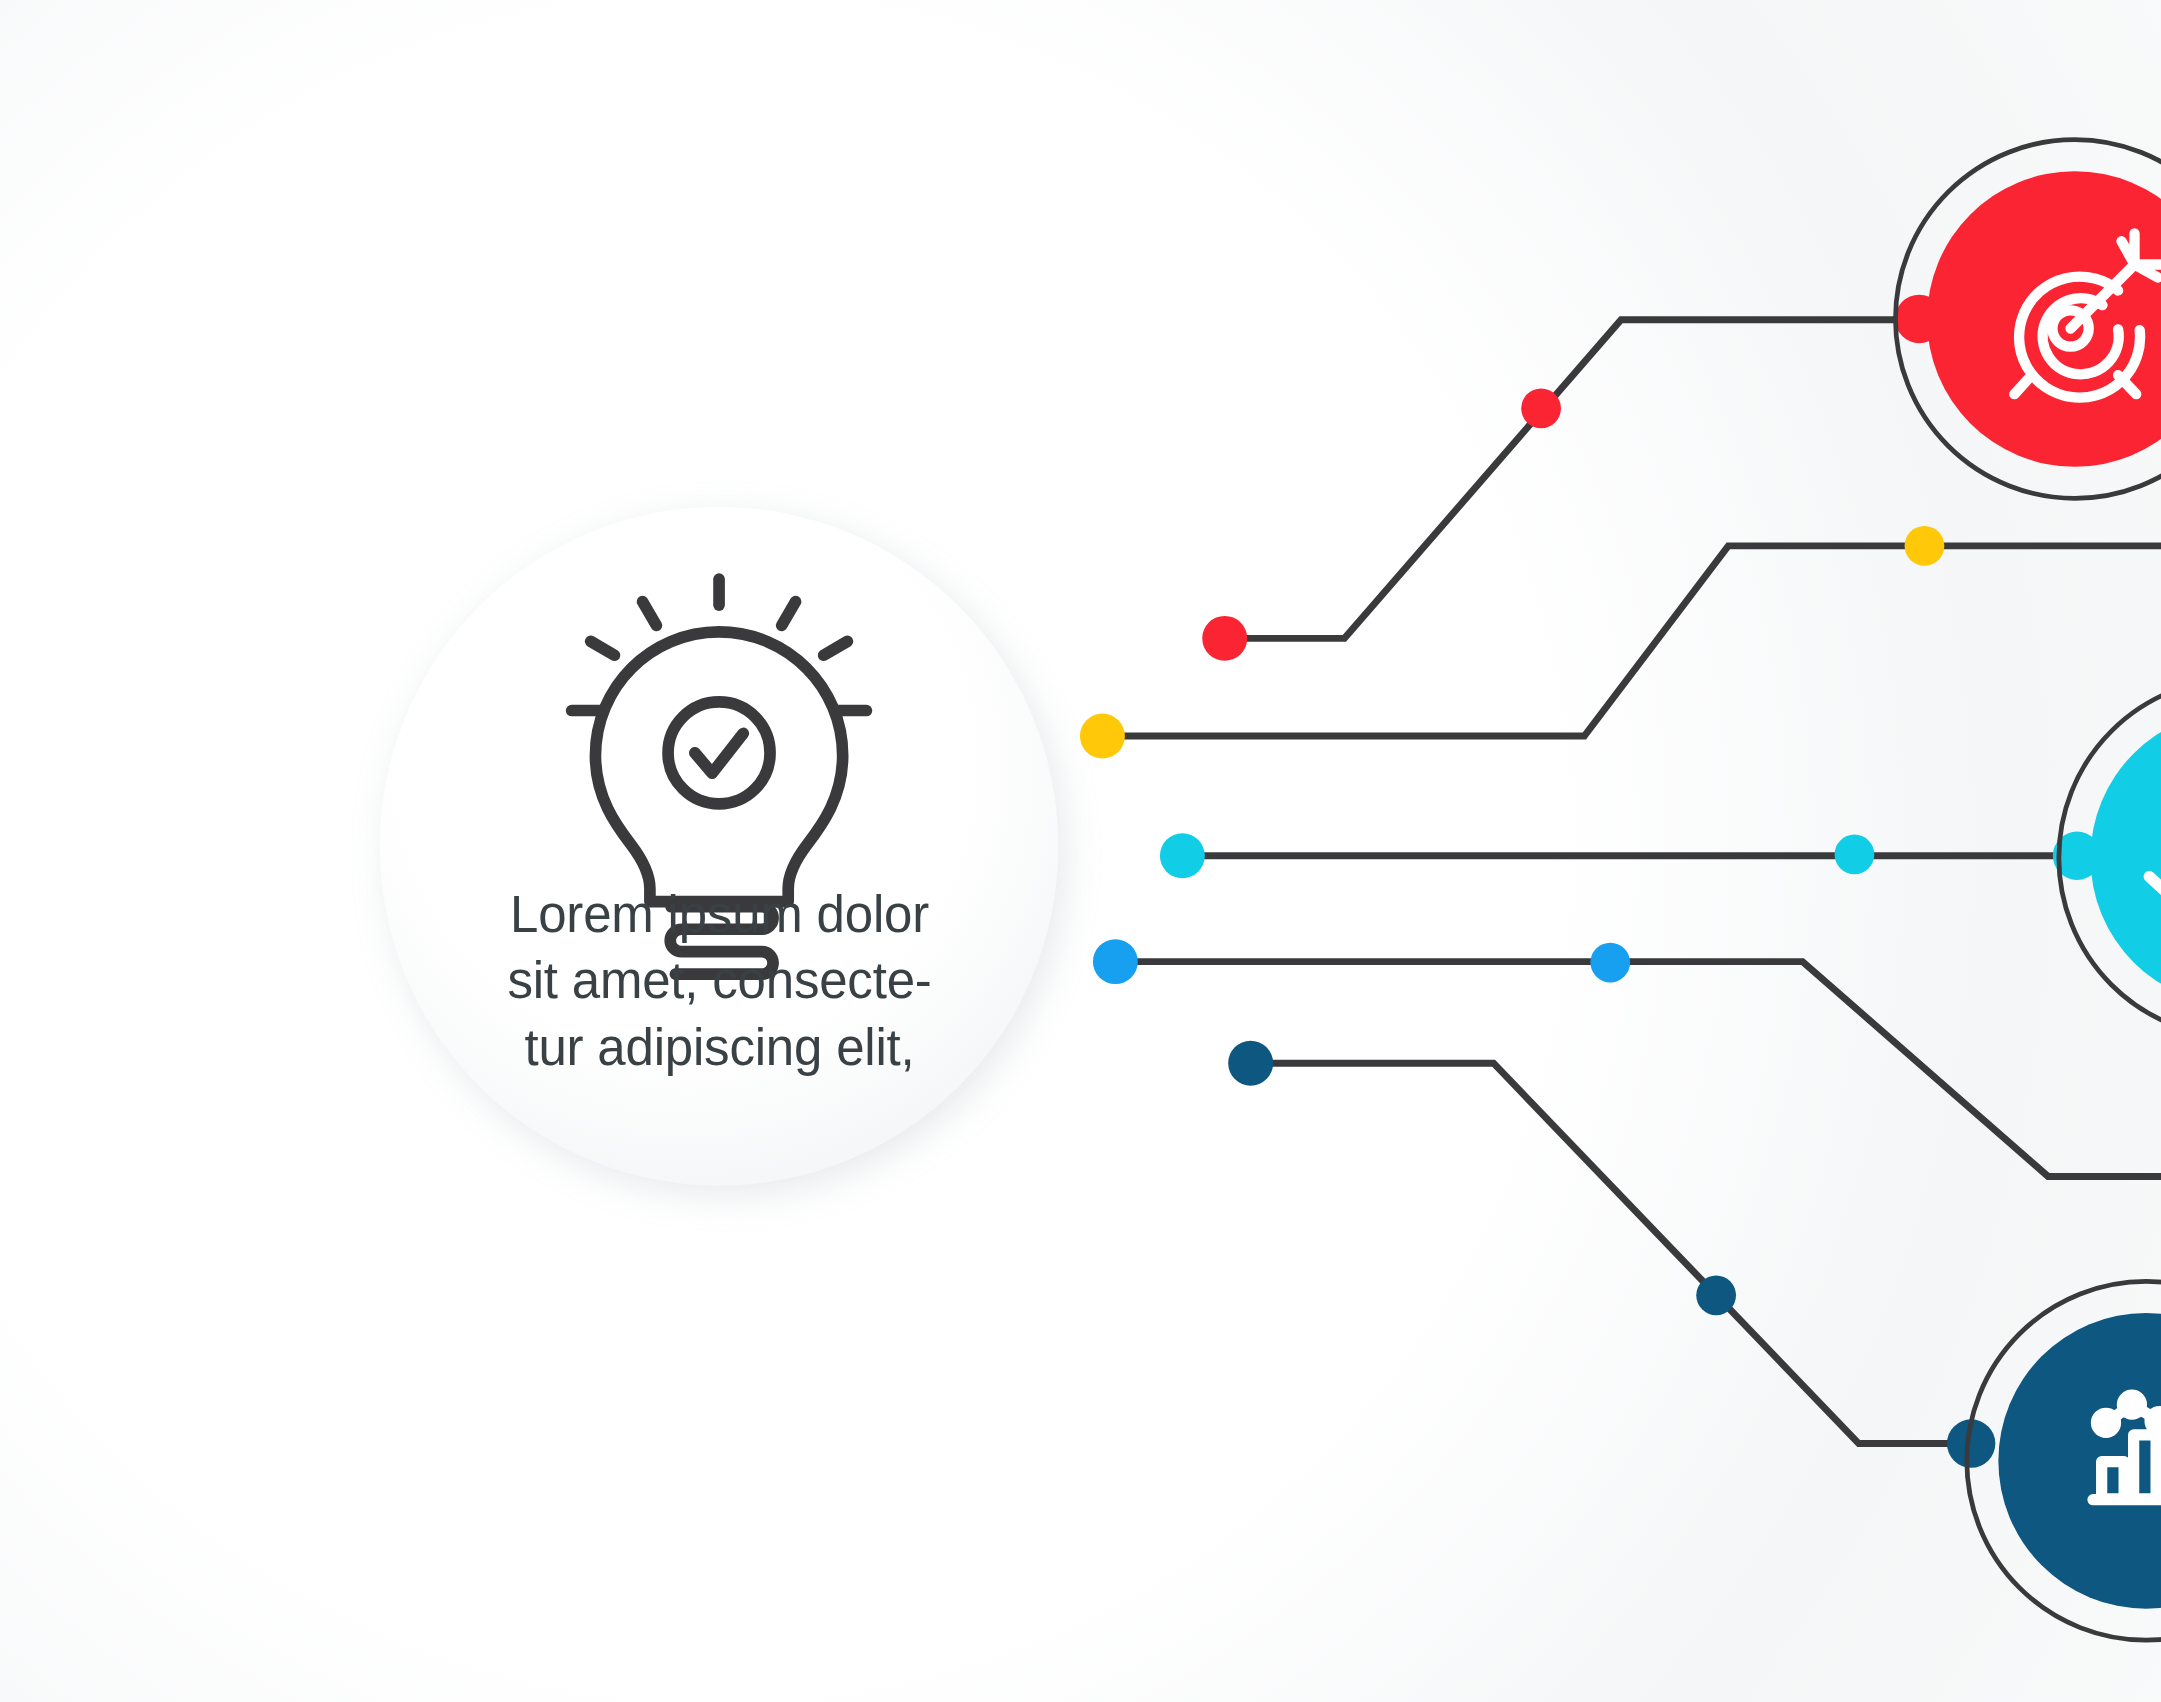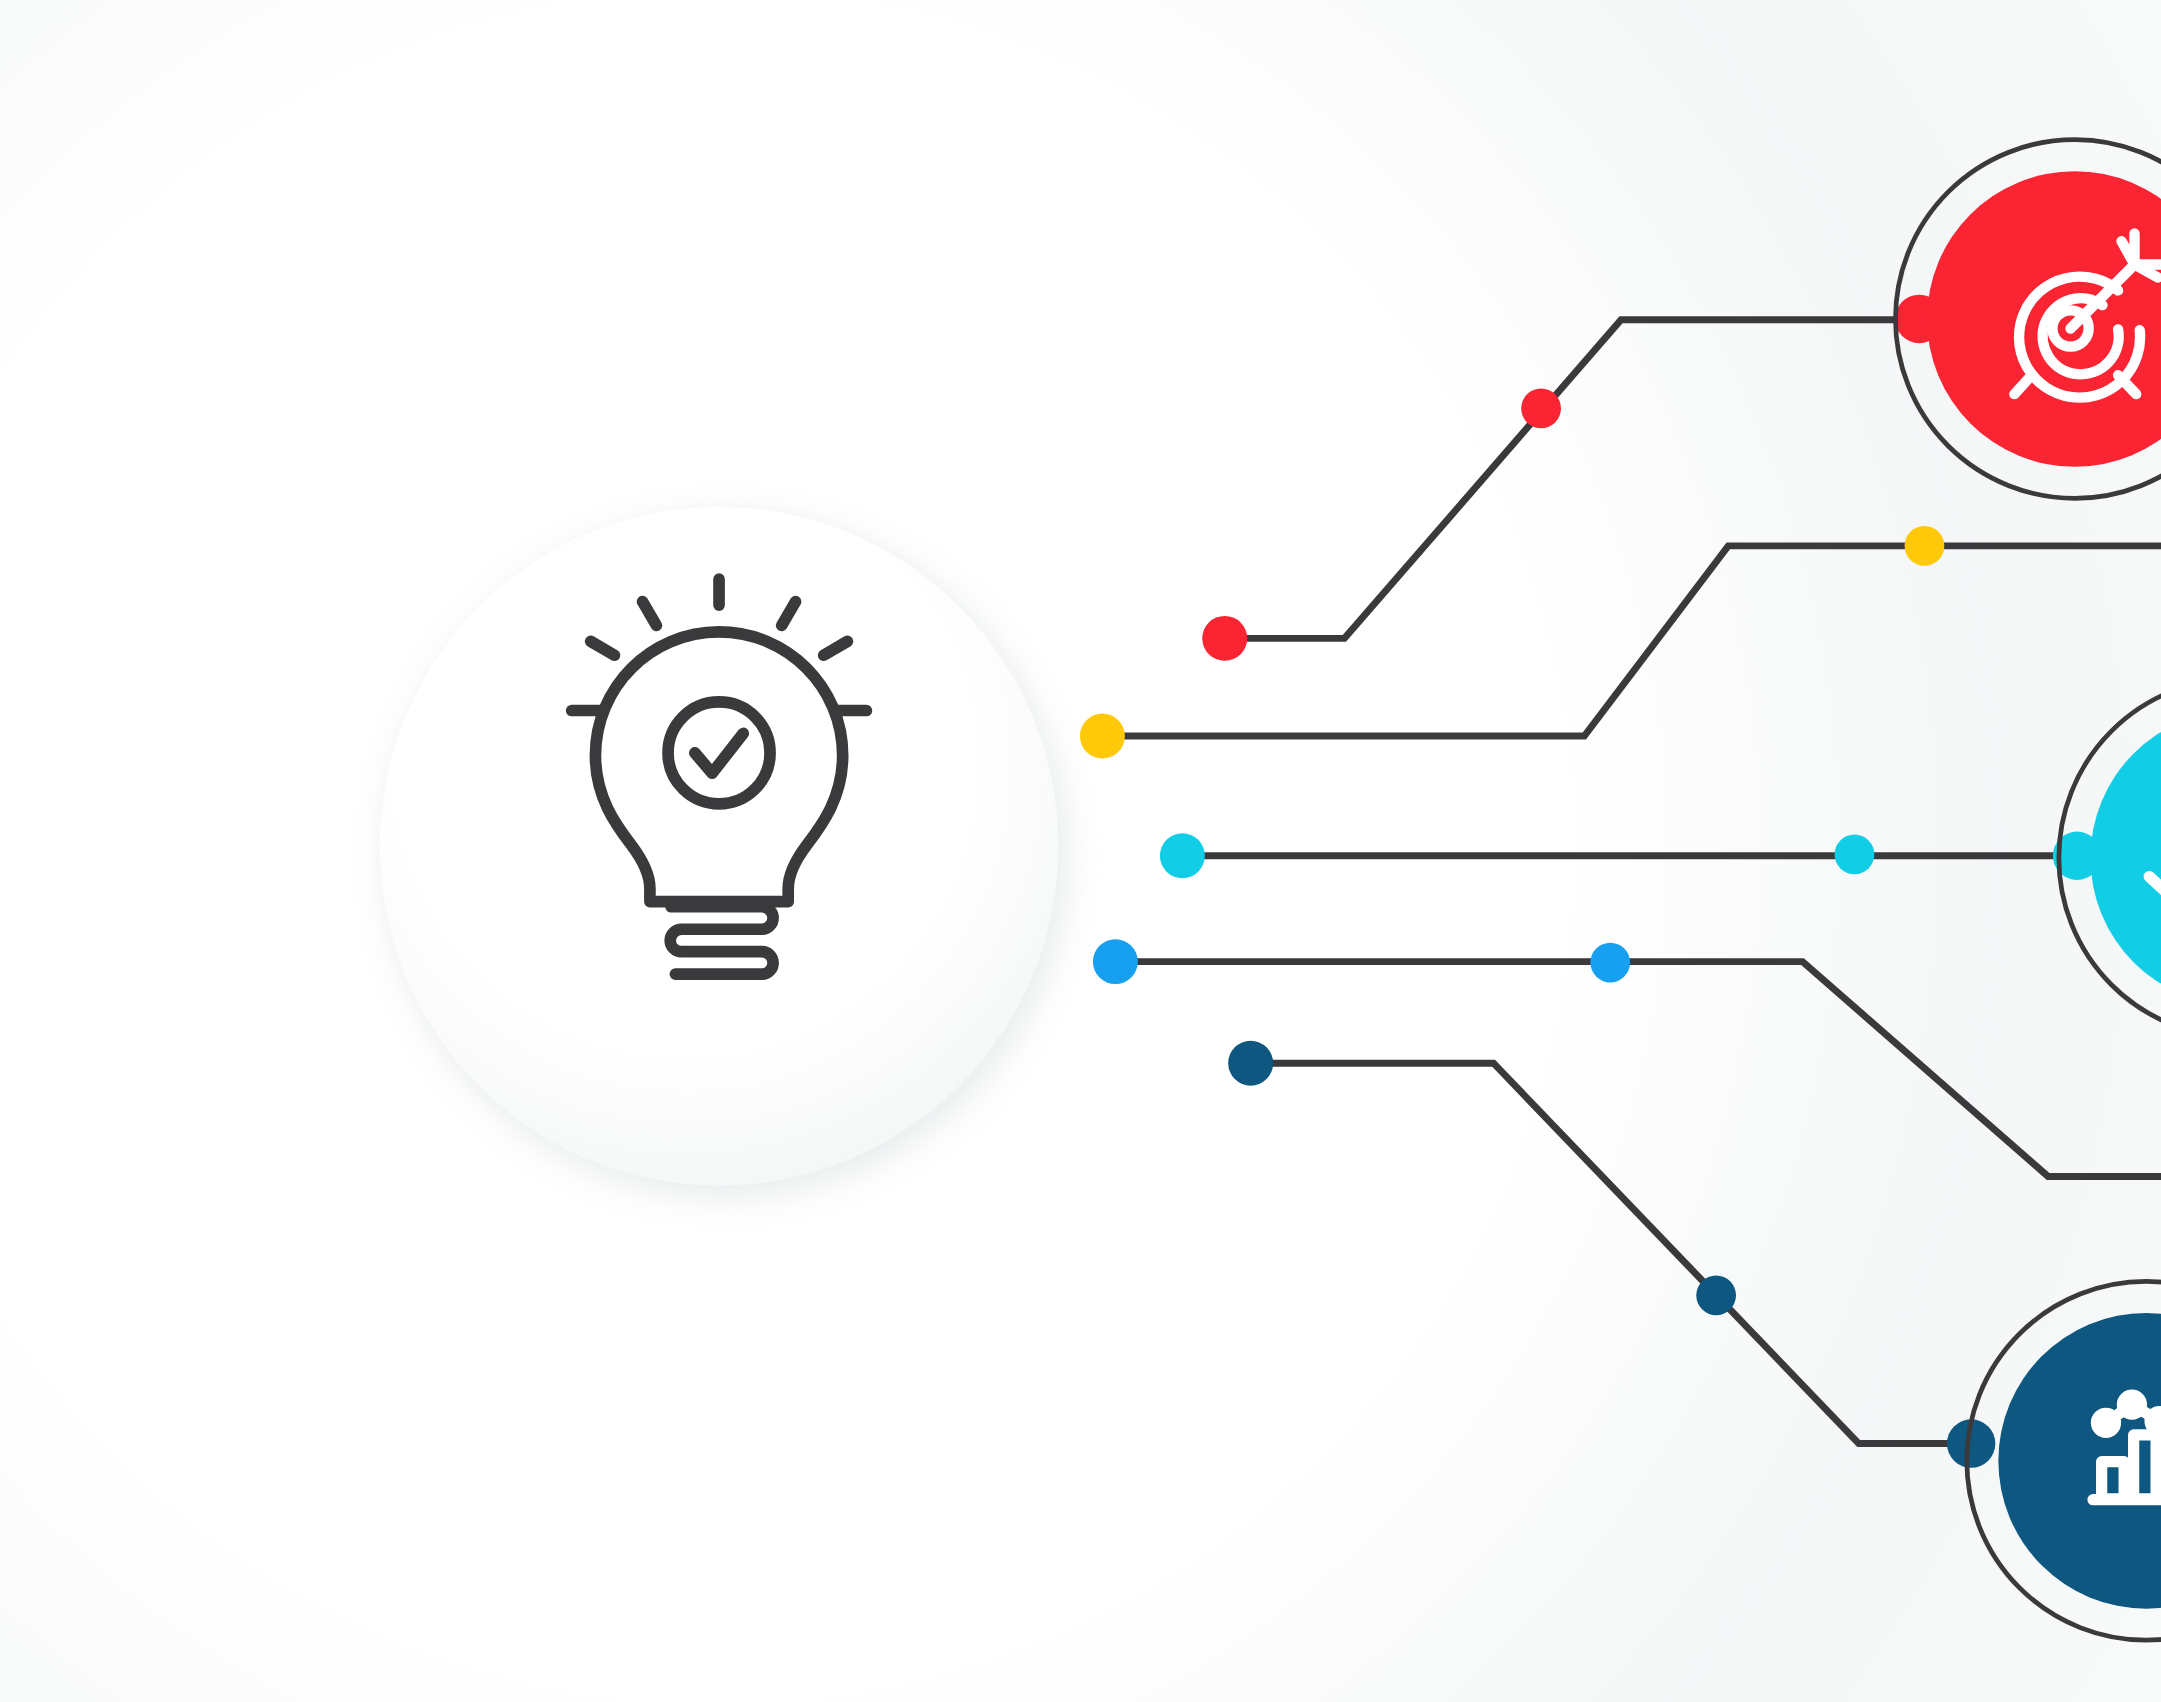--- a/index.html
+++ b/index.html
@@ -117,20 +117,23 @@
       <line x1="1663" y1="1340" x2="1663" y2="1400"></line>
       <line x1="1486" y1="1392" x2="1518" y2="1447"></line>
       <line x1="1840" y1="1392" x2="1808" y2="1447"></line>
       <line x1="1366" y1="1484" x2="1421" y2="1516"></line>
       <line x1="1960" y1="1484" x2="1905" y2="1516"></line>
       <line x1="1322" y1="1644" x2="1388" y2="1644"></line>
       <line x1="2004" y1="1644" x2="1938" y2="1644"></line>
     </g>
   </svg>
 
+  <div class="hero-text">Lorem ipsum dolor
+sit amet, consecte-
+tur adipiscing elit,</div>
 
   <svg class="layer" viewBox="0 0 7000 3938">
     <g id="nodes">
         <g>
           <circle cx="4800" cy="738" r="415" fill="none" stroke="#3a3a3c" stroke-width="11"></circle>
           <circle cx="4800" cy="738" r="342" fill="#fa2433"></circle>
         </g>
         <g>
           <circle cx="5975" cy="1282" r="415" fill="none" stroke="#3a3a3c" stroke-width="11"></circle>
           <circle cx="5975" cy="1282" r="342" fill="#ffc808"></circle>

